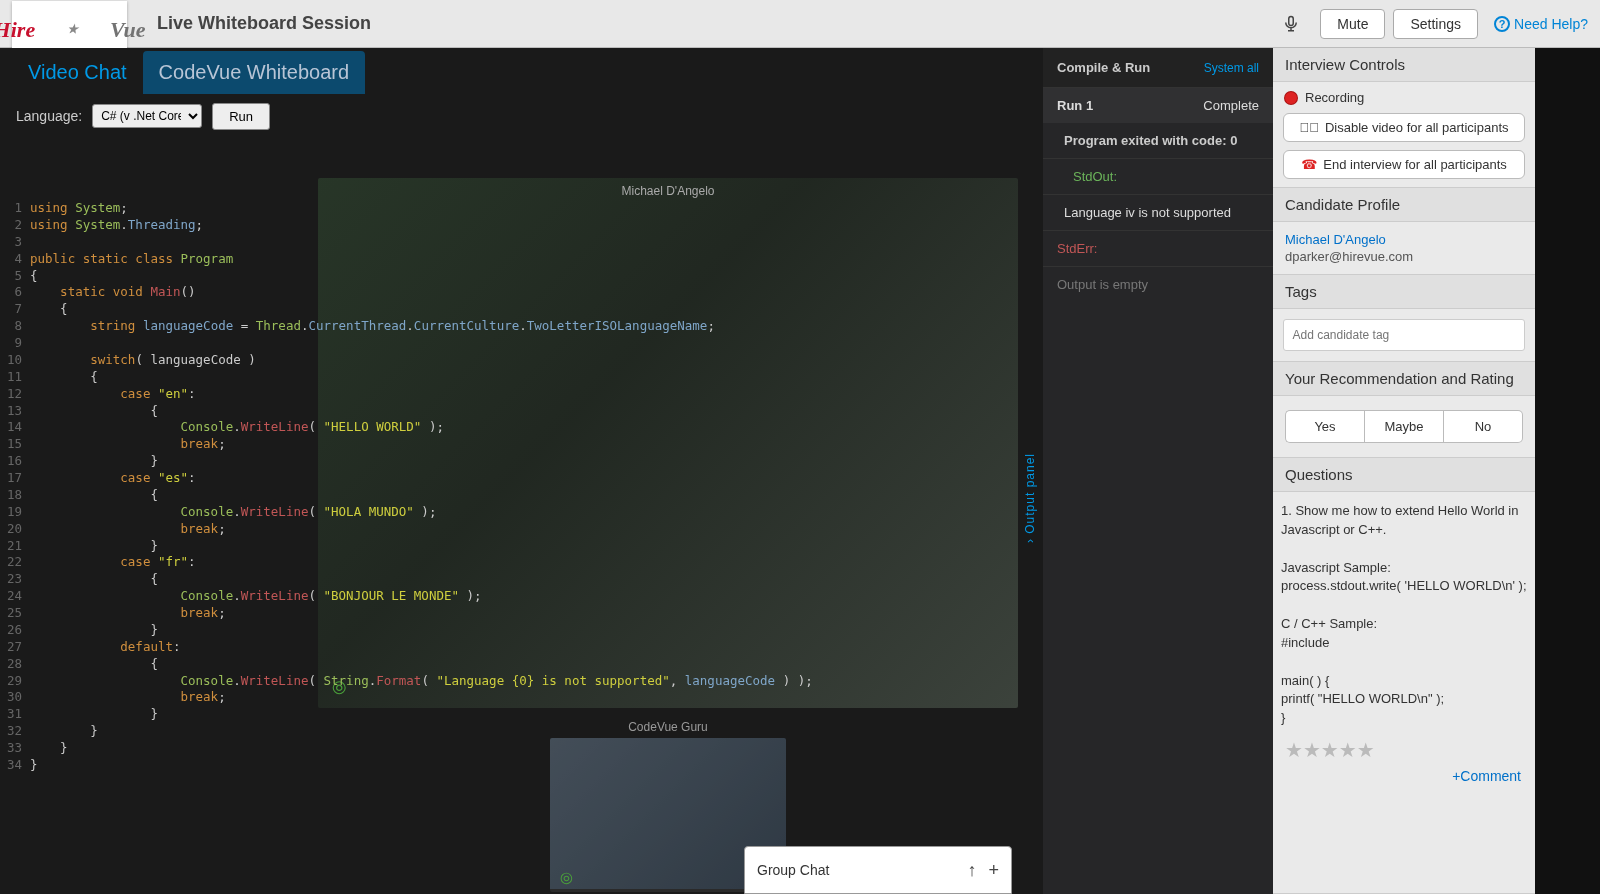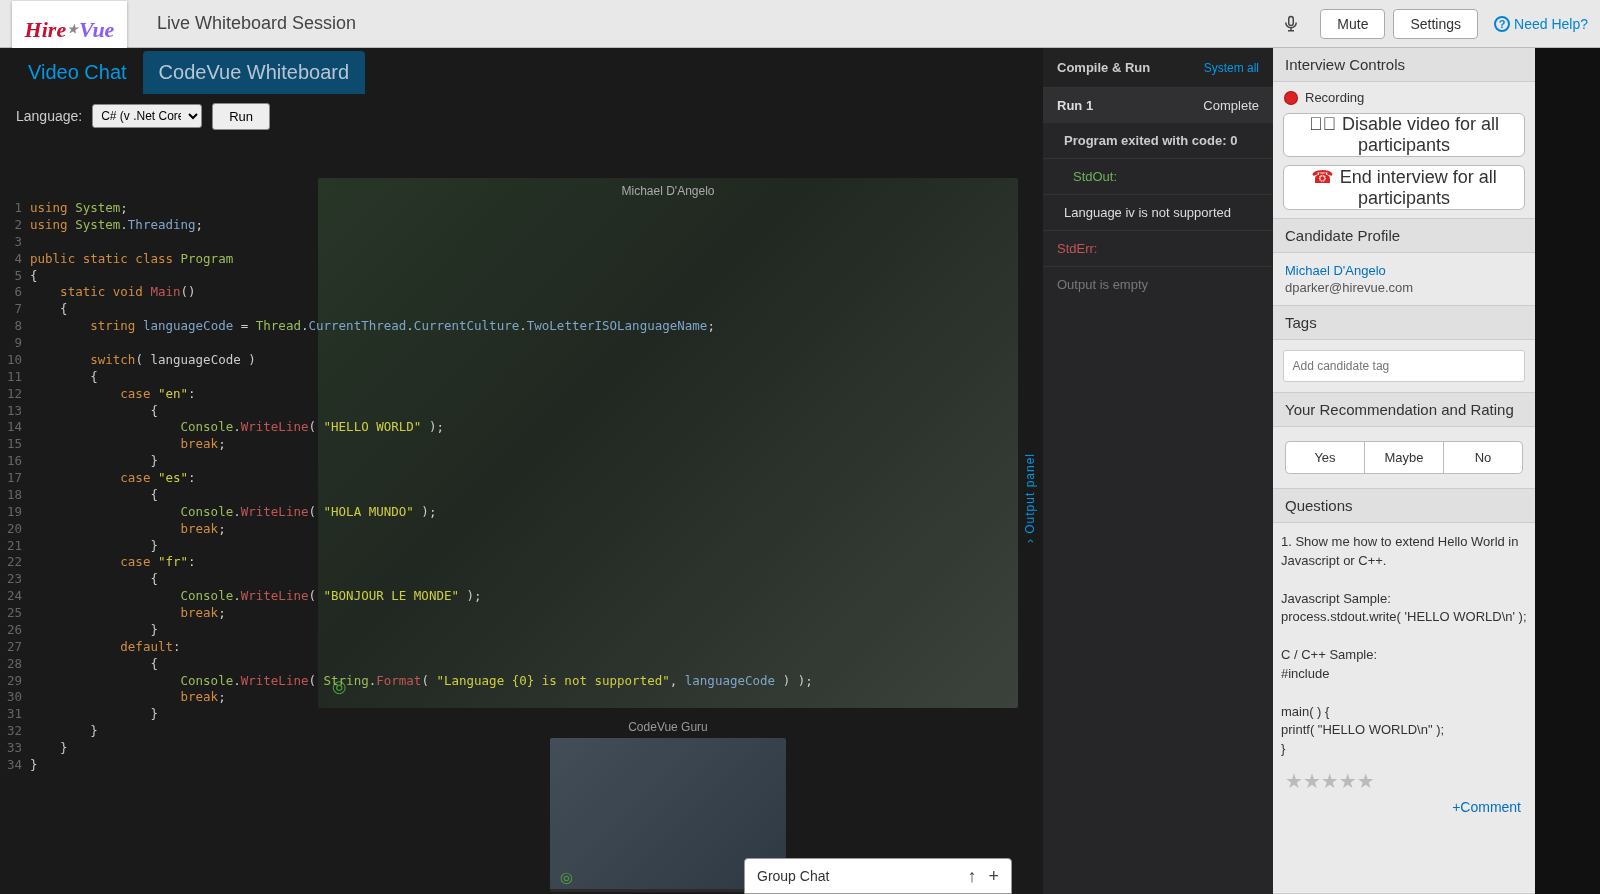--- a/index.html
+++ b/index.html
@@ -1,20 +1,20 @@
 <!DOCTYPE html>
 <html><head>
 <meta charset="utf-8">
 <style>
 * { box-sizing: border-box; margin: 0; padding: 0; }
 body { font-family: -apple-system, "Helvetica Neue", Arial, sans-serif; font-size: 13px; background: #111; color: #333; overflow: hidden; width: 1600px; height: 894px; }
 .topbar { height: 48px; background: #e8e8e8; display: flex; align-items: center; padding: 0 12px; border-bottom: 1px solid #bbb; }
-.logo { width: 115px; height: 58px; background: #fff; position: relative; margin-top: 12px; display:flex; align-items:center; justify-content:center; font-family: cursive; font-size: 22px; color: #c8102e; font-weight: bold; font-style:italic; box-shadow: 0 1px 3px rgba(0,0,0,0.3); }
-.logo span.v { color: #8b5cf6; }
-.title { font-size: 18px; color: #444; font-weight: 400; margin-left: 30px; }
+.logo { width: 115px; height: 58px; background: #fff; position: relative; margin-top: 12px; display:flex; align-items:center; justify-content:center; font-family: cursive; font-size: 22px; color: #c8102e; font-weight: bold; font-style:italic; box-shadow: 0 1px 3px rgba(0,0,0,0.3); gap: 31px; }
+.logo span.v { color: #737373; }
+.title { font-size: 18px; color: #444; font-weight: 700; margin-left: 30px; }
 .topbar-spacer { flex: 1; }
 .mic-icon { width: 18px; height: 18px; margin-right: 12px; color: #444; }
 .btn { background: #fff; border: 1px solid #aaa; border-radius: 4px; padding: 6px 16px; font-size: 14px; cursor: pointer; margin-left: 8px; color: #333;}
 .help { color: #0084d6; margin-left: 16px; font-size: 14px; display:flex; align-items:center; cursor:pointer;}
 .help-icon { width:16px; height:16px; border:2px solid #0084d6; border-radius:50%; display:inline-flex; align-items:center; justify-content:center; font-size:11px; font-weight:bold; margin-right:4px;}
 .shell { display:flex; height: 846px; }
 .left { width: 1043px; background: #1a1a1a; position: relative; display:flex; flex-direction:column;}
 .tabs { height: 48px; background: #1a1a1a; display:flex; align-items:center; padding-left: 12px;}
 .tab { padding: 10px 16px; font-size: 20px; cursor:pointer; border-radius:4px 4px 0 0;}
 .tab.blue { color: #0099e6; }
@@ -34,37 +34,37 @@
 .ln { width:30px; text-align:right; color:#666; padding-right:8px; user-select:none;}
 .src { white-space:pre; }
 .kw { color:#d08f3e; }
 .type { color:#9bbe5a; }
 .str { color:#cfcf3e; }
 .id { color:#7fa6c9; }
 .fn { color:#c15656; }
 .pl { color:#ccc; }
 .output-collapse { position:absolute; right:0; top:380px; height:140px; width:20px; display:flex; align-items:center; }
 .output-collapse span { writing-mode: vertical-rl; transform: rotate(180deg); color:#0099e6; font-size:12px; letter-spacing:1px;}
-.groupchat { position:absolute; left:744px; bottom:0; width:268px; height:36px; background:#fff; border:1px solid #999; border-radius:4px 4px 0 0; display:flex; align-items:center; padding:0 12px; font-size:14px; color:#333; z-index:6;}
+.groupchat { position:absolute; left:744px; bottom:0; width:268px; height:48px; background:#fff; border:1px solid #999; border-radius:4px 4px 0 0; display:flex; align-items:center; padding:0 12px; font-size:14px; color:#333; z-index:6;}
 .groupchat .gicons { margin-left:auto; display:flex; gap:12px; font-size:18px; color:#444;}
 .center { width:230px; background:#262628; color:#ccc; font-size:13px; padding: 0; }
 .center .hdr { background:#222; padding:12px 14px; display:flex; justify-content:space-between; align-items:center; border-bottom:1px solid #333;}
 .center .hdr .ca { color:#0099e6; font-size:12px; cursor:pointer;}
 .center .runrow { background:#303032; padding:10px 14px; display:flex; justify-content:space-between; color:#ddd;}
 .center .line { padding:10px 21px; border-bottom:1px solid #333; }
 .stdout { color:#6bb35a; padding:10px 30px; border-bottom:1px solid #333;}
 .stderr { color:#c15656; padding:10px 14px; border-bottom:1px solid #333;}
 .empty { color:#777; padding:10px 14px;}
 .right { width:262px; background:#eaeaea; display:flex; flex-direction:column; font-size:13px;}
 .sect { border-bottom:1px solid #ccc; }
 .sect-h { background:#e0e0e0; padding:8px 12px; color:#333; font-size:15px; border-bottom:1px solid #ccc;}
 .sect-body { padding:10px 12px; }
 .rec { display:flex; align-items:center; gap:8px; padding:8px 12px;}
 .rec-dot { width:12px; height:12px; background:#d22; border-radius:50%; box-shadow:0 0 0 1px #a11;}
-.wide-btn { display:block; width:92%; margin:0 auto 8px; background:#fff; border:1px solid #bbb; border-radius:6px; padding:0; text-align:center; font-size:18px; cursor:pointer; color:#333;}
+.wide-btn { display:block; width:92%; margin:0 auto 8px; background:#fff; border:1px solid #bbb; border-radius:6px; padding:6px; text-align:center; font-size:13px; cursor:pointer; color:#333;}
 .wide-btn .bi { margin-right:6px; }
 .cand-name { color:#0070c9; cursor:pointer; }
 .cand-email { color:#555; margin-top:2px;}
 .tag-input { width:92%; margin:10px auto; display:block; padding:8px; border:1px solid #ccc; border-radius:3px; font-size:12px; background:#fff;}
 .ynm { display:flex; margin:14px 12px;}
 .ynm button { flex:1; background:#fff; border:1px solid #bbb; padding:8px 0; cursor:pointer; color:#333; font-size:13px;}
 .ynm button:first-child{ border-radius:5px 0 0 5px; border-right:none;}
 .ynm button:last-child{ border-radius:0 5px 5px 0; border-left:none;}
 .qbody { padding: 10px 8px 10px 8px; color:#333; font-size:13px; line-height:1.45;}
 .stars { color:#bbb; font-size:20px; padding:0 12px;}

